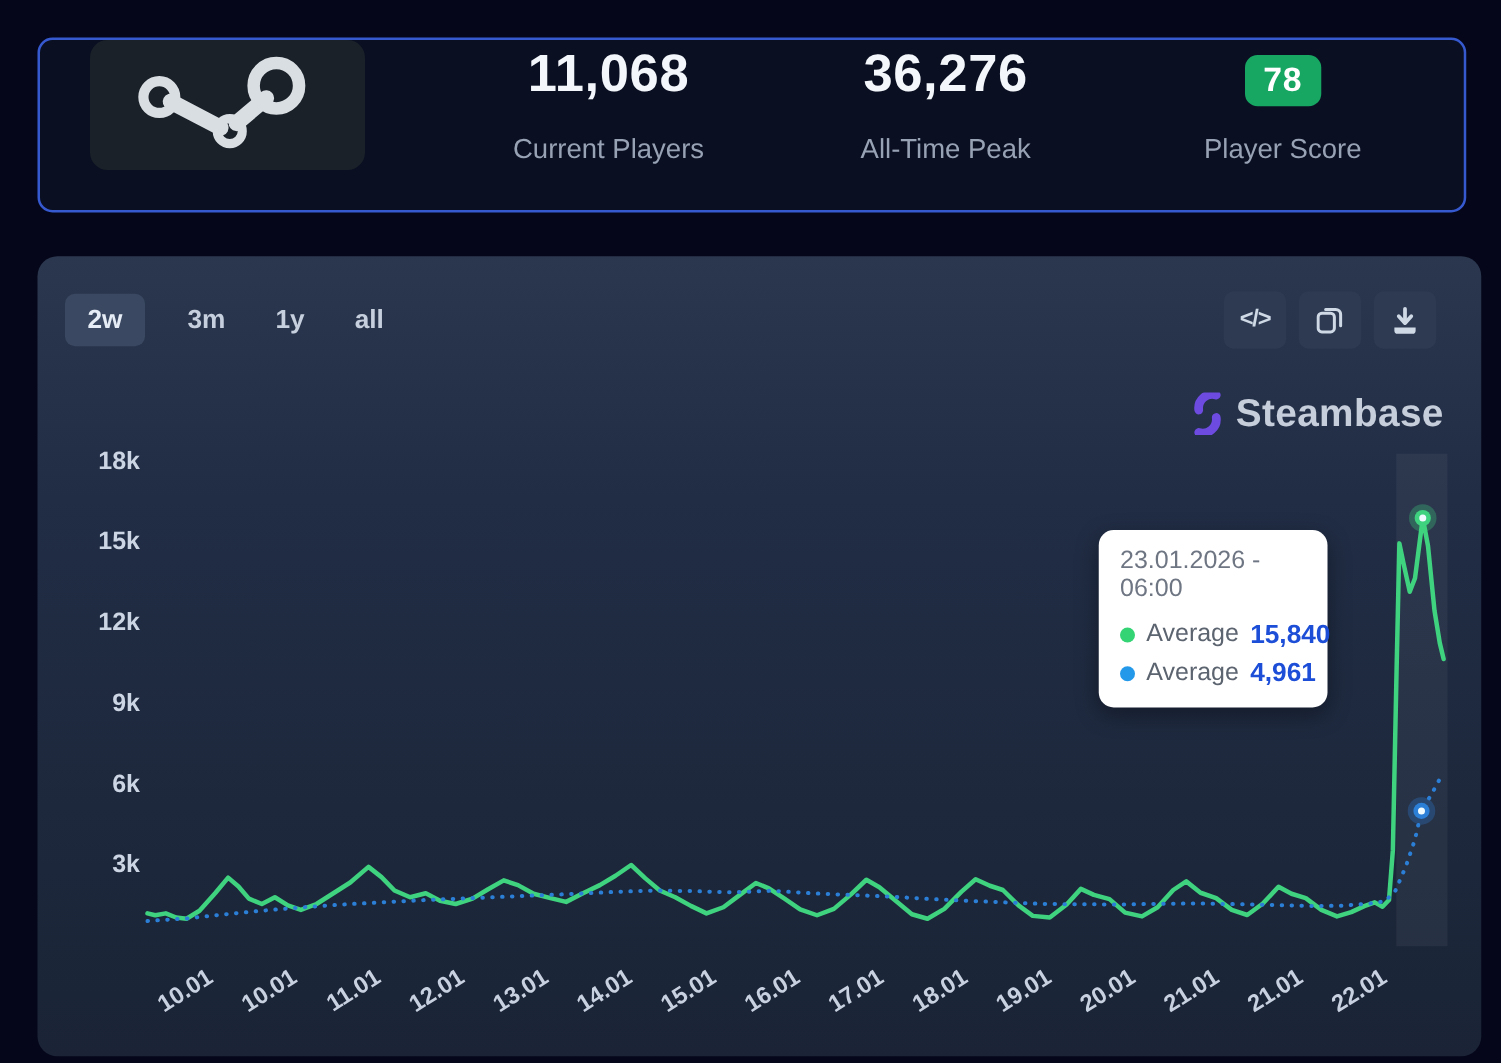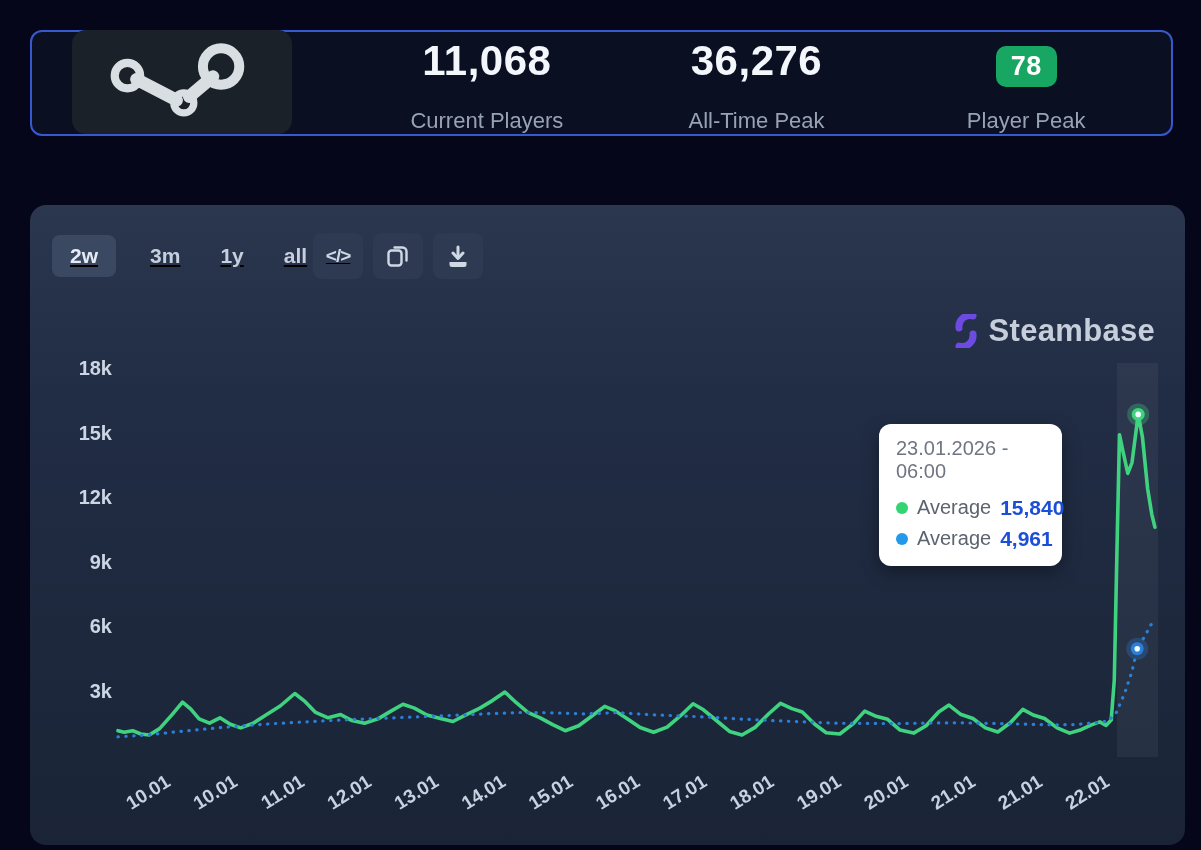--- a/index.html
+++ b/index.html
@@ -4,23 +4,23 @@
 <style>
   * { margin:0; padding:0; box-sizing:border-box; }
   html,body { width:1201px; height:850px; }
   body {
     background:#05061a;
     font-family:"Liberation Sans","DejaVu Sans",sans-serif;
     position:relative; overflow:hidden;
   }
   
   .stats-card {
-    position:absolute; left:30px; top:30px; width:1143px; height:106px;
+    position:absolute; left:30px; top:30px; width:1143px; height:140px;
     background:#0a0f22; border:2px solid #3659cf; border-radius:12px;
-    display:flex; align-items:flex-end; padding-left:40px;
+    display:flex; align-items:flex-start; padding-left:40px;
   }
   .steam-tile {
     width:220px; height:104px; background:#1a2128; border-radius:14px;
     display:flex; align-items:center; justify-content:center; flex:0 0 auto;
     cursor:pointer;
   }
   .stats-row { flex:1; display:flex; align-items:center; padding:0 10px 0 60px; }
   .stat { flex:1; text-align:center; }
   .stat-value {
     font-size:42px; font-weight:700; color:#f3f6fa; letter-spacing:0.5px;
@@ -31,22 +31,22 @@
     display:inline-block; background:#18a663; color:#fff; font-size:27px;
     font-weight:700; padding:7px 15px; border-radius:10px; line-height:1;
   }
   
   .chart-panel {
     position:absolute; left:30px; top:205px; width:1155px; height:640px;
     background:linear-gradient(180deg,#2b374e 0%,#212d45 30%,#1a2436 100%);
     border-radius:16px;
   }
   .controls-row {
-    position:absolute; left:22px; right:25px; top:27px; height:48px;
-    display:flex; align-items:center; justify-content:flex-start;text-decoration:underline;
+    position:absolute; left:22px; right:36px; top:27px; height:48px;
+    display:flex; align-items:center; justify-content:space-between;
   }
   .range-group { display:flex; align-items:center; gap:28px; }
   .range-btn {
     font-size:21px; font-weight:600; color:#c6cfdd; background:transparent;
     border:none; padding:9px 6px; border-radius:8px; cursor:pointer;
     font-family:inherit;
   }
   .range-btn.selected { background:#3a4861; color:#e6ecf5; padding:9px 18px; }
   .actions-group { display:flex; gap:10px; }
   .icon-btn {
@@ -97,21 +97,21 @@
       <div class="stat-label">Current Players</div>
     </div>
     <div class="stat">
       <div class="stat-value">36,276</div>
       <div class="stat-label">All-Time Peak</div>
     </div>
     <div class="stat">
       <div class="stat-value">
         <span class="score-badge">78</span>
       </div>
-      <div class="stat-label">Player Peak</div>
+      <div class="stat-label">Player Score</div>
     </div>
   </div>
 </div>
 
 <div class="chart-panel">
 
   <svg id="chart-svg" class="chart-svg" width="1155" height="640" viewBox="0 0 1155 640">
       <rect x="1087" y="158" width="41" height="394" fill="rgba(255,255,255,0.05)"></rect>
       <text x="82" y="492.9" text-anchor="end" class="ytick">3k</text>
       <text x="82" y="428.3" text-anchor="end" class="ytick">6k</text>

